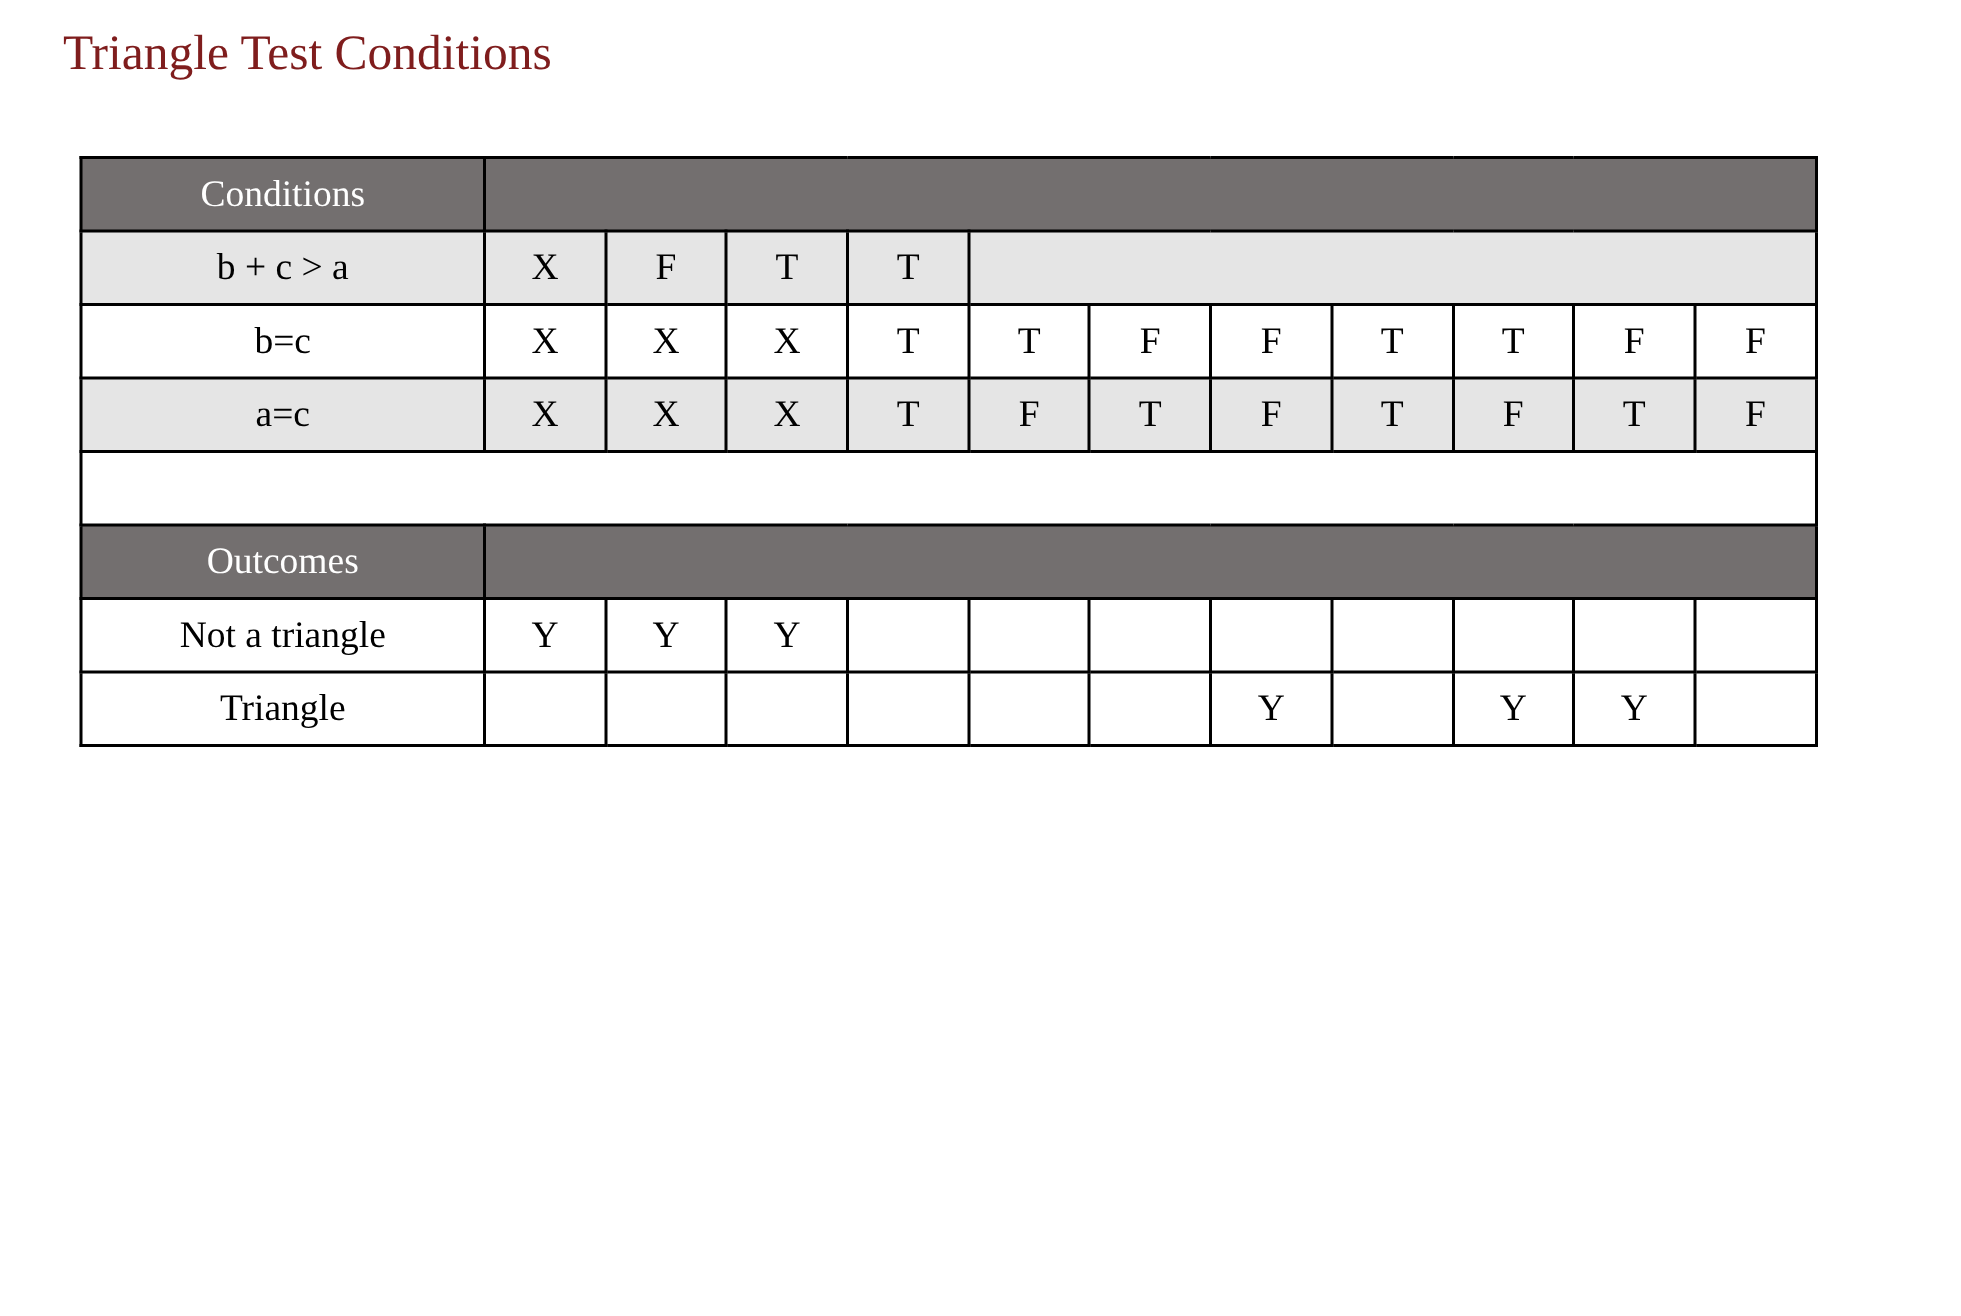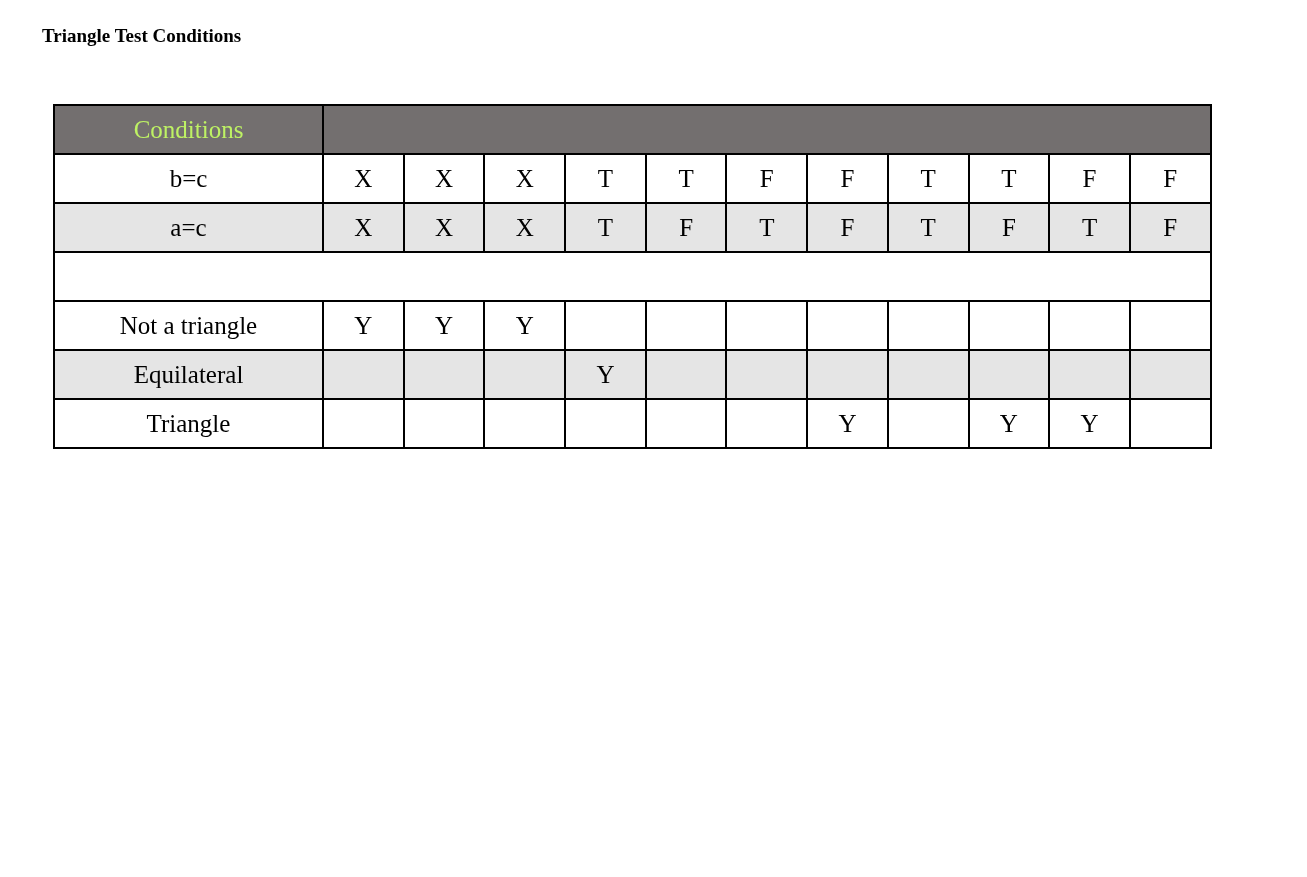--- a/index.html
+++ b/index.html
@@ -12,25 +12,24 @@
     height: 877px;
     font-family: "Liberation Serif", "DejaVu Serif", serif;
     color: #000000;
     overflow: hidden;
   }
 
   #page-title {
     position: absolute;
     left: 42px;
     top: 19px;
-    font-size: 19px;
+    font-size: 33px;
     line-height: 34px;
-    color: #000000;
+    color: #7f1d1d;
     white-space: nowrap;
-    font-weight: bold;
   }
 
   #grid-wrap {
     position: absolute;
     left: 53px;
     top: 104px;
     width: 1157px;
   }
 
   table.tt {
@@ -56,21 +55,21 @@
     text-align: left;
     padding-left: 22px;
     white-space: nowrap;
   }
 
   tr.band-white td { background: #ffffff; }
   tr.band-gray  td { background: #e5e5e5; }
 
   td.section-head {
     background: #736f6f;
-    color: #bef264;
+    color: #ffffff;
     height: 49px;
   }
   td.section-head-label {
     text-align: left;
     padding-left: 22px;
     white-space: nowrap;
   }
 
   td.spacer-cell {
     background: #ffffff;
@@ -98,20 +97,28 @@
         <col class="c-data">
       <col class="c-data">
         <col class="c-data">
         <col class="c-data">
     </colgroup>
     <tbody id="tbody-main">
         <tr>
           <td class="section-head section-head-label">Conditions</td>
           <td class="section-head" colspan="11"></td>
         </tr>
+        <tr class="band-gray">
+          <td class="row-label">b + c &gt; a</td>
+          <td class="data-cell">X</td>
+          <td class="data-cell">F</td>
+          <td class="data-cell">T</td>
+          <td class="data-cell">T</td>
+          <td class="merged-empty" colspan="7"></td>
+        </tr>
         <tr class="band-white">
           <td class="row-label">b=c</td>
           <td class="data-cell">X</td>
           <td class="data-cell">X</td>
           <td class="data-cell">X</td>
           <td class="data-cell">T</td>
           <td class="data-cell">T</td>
           <td class="data-cell">F</td>
           <td class="data-cell">F</td>
           <td class="data-cell">T</td>
@@ -129,40 +136,30 @@
           <td class="data-cell">T</td>
           <td class="data-cell">F</td>
           <td class="data-cell">T</td>
           <td class="data-cell">F</td>
           <td class="data-cell">T</td>
           <td class="data-cell">F</td>
         </tr>
         <tr class="band-white">
           <td class="spacer-cell" colspan="12"></td>
         </tr>
+        <tr>
+          <td class="section-head section-head-label">Outcomes</td>
+          <td class="section-head" colspan="11"></td>
+        </tr>
         <tr class="band-white">
           <td class="row-label">Not a triangle</td>
           <td class="data-cell">Y</td>
           <td class="data-cell">Y</td>
           <td class="data-cell">Y</td>
           <td class="data-cell"></td>
-          <td class="data-cell"></td>
-          <td class="data-cell"></td>
-          <td class="data-cell"></td>
-          <td class="data-cell"></td>
-          <td class="data-cell"></td>
-          <td class="data-cell"></td>
-          <td class="data-cell"></td>
-        </tr>
-        <tr class="band-gray">
-          <td class="row-label">Equilateral</td>
-          <td class="data-cell"></td>
-          <td class="data-cell"></td>
-          <td class="data-cell"></td>
-          <td class="data-cell">Y</td>
           <td class="data-cell"></td>
           <td class="data-cell"></td>
           <td class="data-cell"></td>
           <td class="data-cell"></td>
           <td class="data-cell"></td>
           <td class="data-cell"></td>
           <td class="data-cell"></td>
         </tr>
         <tr class="band-white">
           <td class="row-label">Triangle</td>

